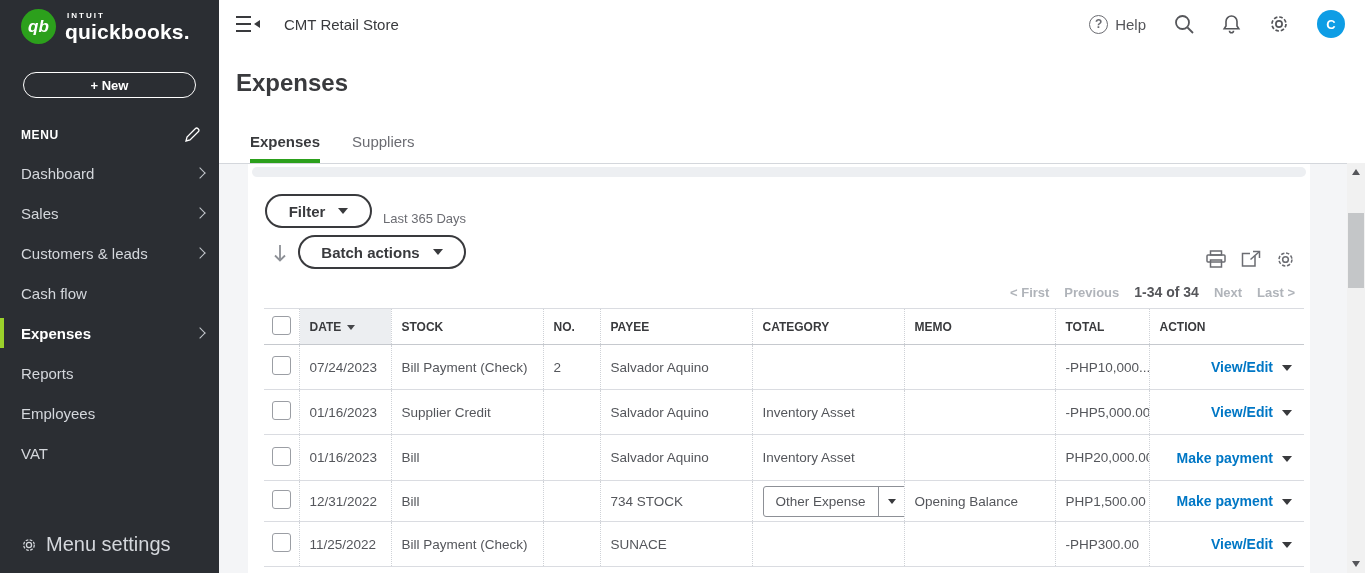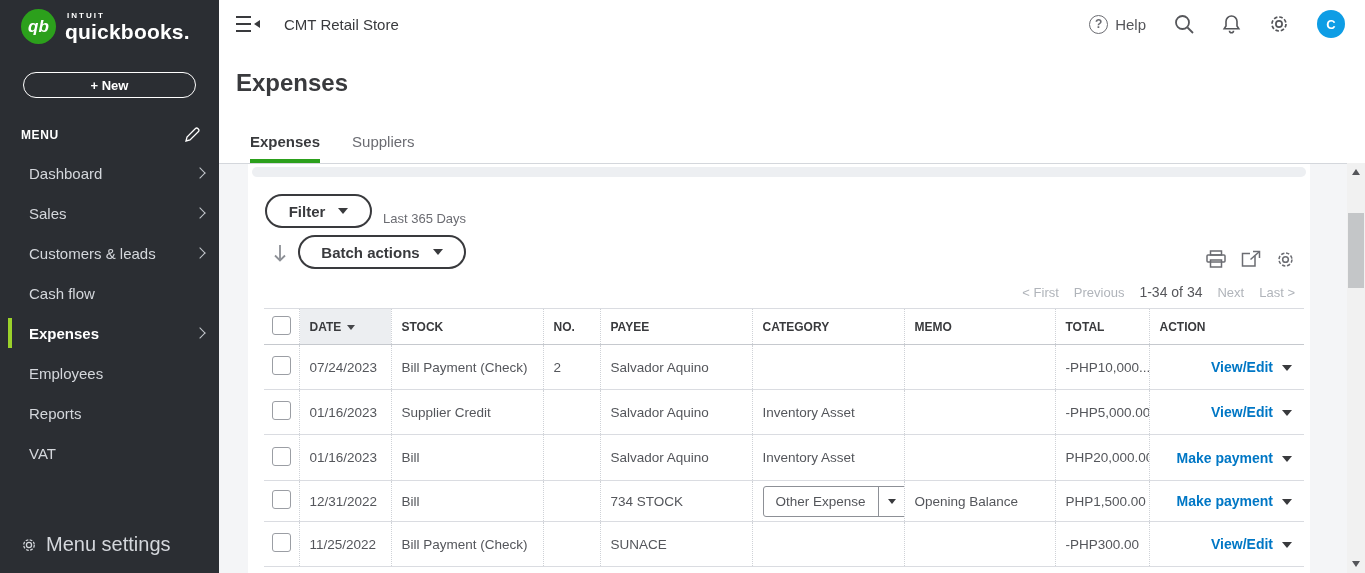--- a/index.html
+++ b/index.html
@@ -13,21 +13,21 @@
   .logo-row { display:flex; align-items:center; gap:9px; padding:9px 0 0 21px; }
   .qb-circle { width:35px; height:35px; border-radius:50%; background:#2ca01c; color:#fff;
     display:flex; align-items:center; justify-content:center; font-weight:bold; font-size:17px; font-style:italic; }
   .wordmark { color:#fff; line-height:1; }
   .wordmark .intuit { font-size:8px; font-weight:bold; letter-spacing:2px; display:block; margin:0 0 1px 2px; }
   .wordmark .qbname { font-size:21px; font-weight:bold; letter-spacing:.2px; }
   .new-btn { display:block; margin:28px auto 0; width:173px; height:26px; border:1.5px solid #fff; border-radius:13px;
     background:transparent; color:#fff; font-family:inherit; font-size:13px; font-weight:bold; cursor:pointer; }
   .menu-row { display:flex; align-items:center; justify-content:space-between; margin:28px 18px 0 21px; }
   .menu-label { font-size:12px; font-weight:bold; letter-spacing:.6px; color:#fff; }
-  .nav { margin-top:10px;margin-left:8px; }
+  .nav { margin-top:10px; }
   .nav-item { position:relative; height:40px; display:flex; align-items:center; justify-content:space-between;
     padding:0 15px 0 21px; font-size:15px; color:#d4d7dc; cursor:pointer; }
   .nav-item .active-bar { display:none; }
   .nav-item.active { color:#fff; font-weight:bold; }
   .nav-item.active .active-bar { display:block; position:absolute; left:0; top:5px; bottom:5px; width:4px; background:#9bd12b; }
   .chev { width:8px; height:8px; border-right:1.5px solid #c4c7cc; border-top:1.5px solid #c4c7cc; transform:rotate(45deg); }
   .menu-settings { position:absolute; left:21px; bottom:17px; display:flex; align-items:center; gap:9px; font-size:20px; color:#d4d7dc; cursor:pointer;margin-top:31px; }
   
   .main { position:absolute; left:219px; top:0; right:0; bottom:0; background:#fff; }
   .topbar { height:48px; display:flex; align-items:center; padding:0 20px 0 17px; }
@@ -50,21 +50,21 @@
   .card { position:absolute; left:29px; top:0; width:1062px; height:100%; background:#fff; }
   .panel-edge { position:absolute; top:3px; left:4px; right:4px; height:10px; background:#edeff2; border-radius:8px; }
   .pill { position:absolute; display:flex; align-items:center; justify-content:center; gap:13px; background:#fff;
     border:2px solid #393a3d; border-radius:18px; font-family:inherit; font-size:15px; font-weight:bold; color:#393a3d; cursor:pointer; }
   .filter-pill { left:17px; top:30px; width:107px; height:34px; }
   .batch-pill { left:50px; top:71px; width:168px; height:34px; }
   .caret-down { width:0; height:0; border-left:5px solid transparent; border-right:5px solid transparent; border-top:6px solid #393a3d; }
   .range-label { position:absolute; left:135px; top:47px; font-size:13px; color:#6b6c72; }
   .sort-arrow { position:absolute; left:24px; top:80px; cursor:pointer; display:flex; }
   .card-icons { position:absolute; right:15px; top:86px; display:flex; gap:15px; }
-  .pagination { position:absolute; right:15px; top:120px; display:flex; align-items:center; gap:15px; font-size:13px; color:#b0b4ba; }
+  .pagination { position:absolute; right:15px; top:120px; display:flex; align-items:center; gap:15px; font-size:13px; color:#b0b4ba;font-weight:bold; }
   .pagination .pg-count { font-size:14px; color:#55565a; }
   .pagination span { cursor:default; }
   
   table.expenses { position:absolute; left:16px; top:144px; width:1040px; border-collapse:collapse; table-layout:fixed; }
   .expenses th, .expenses td { border-right:1px dotted #cfd2d7; vertical-align:middle; padding:0 0 0 10px; overflow:hidden; white-space:nowrap; }
   .expenses th:last-child, .expenses td:last-child { border-right:none; }
   .expenses thead th { height:36px; font-size:12px; font-weight:bold; color:#393a3d; text-align:left;
     border-top:1px solid #dadce1; border-bottom:1px solid #c6c9ce; }
   .expenses tbody td { font-size:13.5px; color:#54565b; border-bottom:1px solid #dadce1; }
   .expenses .col-check { padding:0; text-align:center; }
@@ -127,24 +127,24 @@
         </div>
       <div class="nav-item">
           <span>Cash flow</span>
         </div>
       <div class="nav-item active">
           <span class="active-bar"></span>
           <span>Expenses</span>
           <span class="chev"></span>
         </div>
       <div class="nav-item">
+          <span>Reports</span>
+        </div>
+      <div class="nav-item">
           <span>Employees</span>
-        </div>
-      <div class="nav-item">
-          <span>Reports</span>
         </div>
       <div class="nav-item">
           <span>VAT</span>
         </div>
     </nav>
     <div class="menu-settings">
       <span class="tb-icon">
         <svg width="16" height="16" viewBox="0 0 20 20">
             <g stroke="#d4d7dc" stroke-width="1.6" fill="none">
               <circle cx="10" cy="10" r="3.2"></circle>

